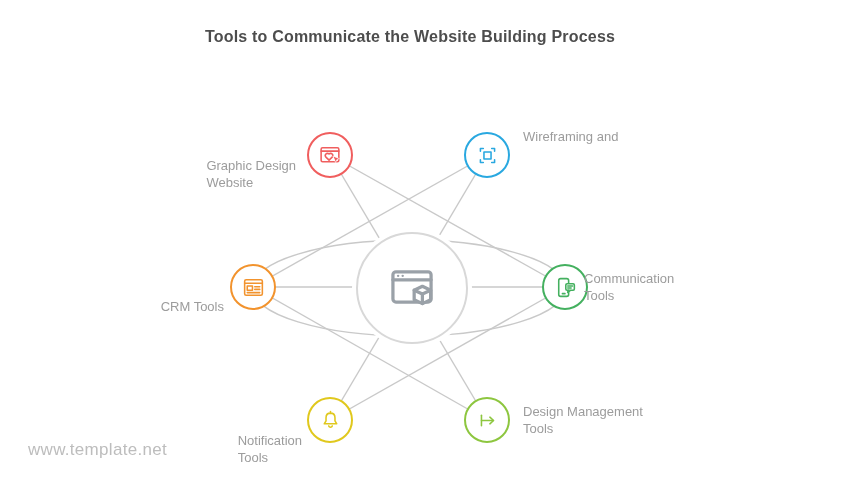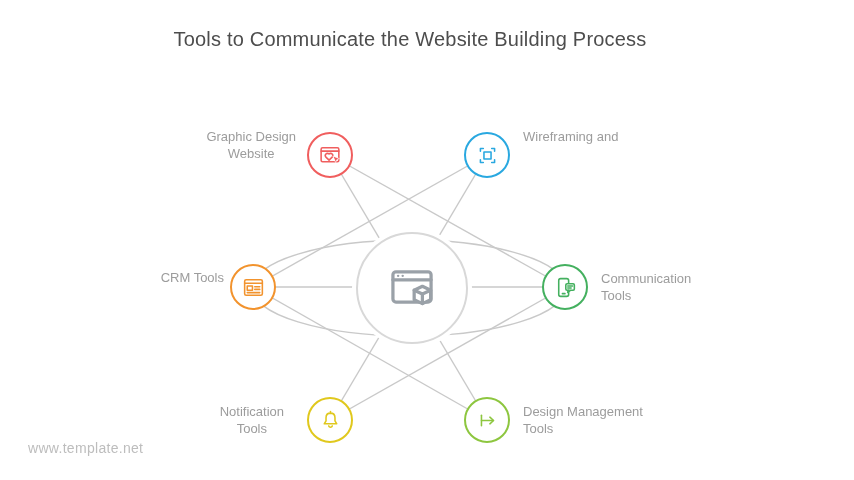--- a/index.html
+++ b/index.html
@@ -7,22 +7,22 @@
     position:relative;
     width:854px;height:480px;
     background:#ffffff;
     overflow:hidden;
     font-family:"Liberation Sans", sans-serif;
   }
   .title{
     position:absolute;
     left:0;top:28px;width:820px;
     text-align:center;
-    font-size:20px;
-    font-weight:400;
+    font-size:16px;
+    font-weight:700;
     color:#4d4d4d;
     letter-spacing:.2px;
   }
   .links{position:absolute;left:0;top:0;}
   .links line,.links ellipse{stroke:#c9c9c9;stroke-width:1.4;fill:none;}
   .hub{
     position:absolute;left:356px;top:232px;
     width:112px;height:112px;border-radius:50%;
     background:#fff;border:2px solid #d8d8d8;
     box-sizing:border-box;
@@ -38,25 +38,25 @@
     display:flex;align-items:center;justify-content:center;
   }
   .node .icon{display:flex;}
   .label{
     position:absolute;
     font-size:13px;line-height:17px;
     color:#9c9c9c;
     white-space:nowrap;
   }
   .label span{display:block;}
-  .align-r{text-align:center;}
+  .align-r{text-align:left;margin-top:29px;}
   .align-l{text-align:left;}
   .watermark{
     position:absolute;left:28px;top:440px;
-    font-size:14px;color:#bdbdbd;letter-spacing:.3px;
+    font-size:17px;color:#bdbdbd;letter-spacing:.3px;
   }
   svg.ic{stroke:currentColor;fill:none;stroke-width:1.5;stroke-linecap:round;stroke-linejoin:round;}
 </style>
 </head>
 <body>
 
 <div class="stage">
 
   <div class="title">Tools to Communicate the Website Building Process</div>
 
@@ -136,35 +136,35 @@
       <svg class="ic" width="25" height="25" viewBox="0 0 24 24">
         <rect x="5.5" y="3.5" width="9.5" height="17" rx="1.8"></rect>
         <line x1="9" y1="17.9" x2="11.5" y2="17.9"></line>
         <rect x="12.3" y="8.4" width="8.2" height="6.2" rx="1.2" fill="#ffffff"></rect>
         <path d="M14.6 14.6 l-.5 2.1 2.1-1.5" fill="#ffffff"></path>
         <line x1="14.2" y1="10.5" x2="18.8" y2="10.5"></line>
         <line x1="14.2" y1="12.4" x2="17.4" y2="12.4"></line>
       </svg>
     </span>
   </div>
-  <div class="label align-l" style="left:601px;top:270px">
+  <div class="label align-l" style="left:584px;top:270px">
     <span>Communication</span>
     <span>Tools</span>
   </div>
 
   <div class="node" style="left: 307px; top: 397px; border-color: rgb(224, 200, 29); color: rgb(224, 200, 29);">
     <span class="icon">
       <svg class="ic" width="25" height="25" viewBox="0 0 24 24">
         <path d="M12 4.9 c-2.6 0-4.3 1.9-4.3 4.4 v3.1 L6 15.2 h12 l-1.7-2.8 V9.3 c0-2.5-1.7-4.4-4.3-4.4 z"></path>
         <line x1="12" y1="3.4" x2="12" y2="4.9"></line>
         <path d="M10.3 17.2 a1.8 1.8 0 0 0 3.4 0"></path>
       </svg>
     </span>
   </div>
-  <div class="label align-r" style="right:570px;top:403px">
+  <div class="label align-r" style="right:552px;top:403px">
     <span>Notification</span>
     <span>Tools</span>
   </div>
 
   <div class="node" style="left: 464px; top: 397px; border-color: rgb(141, 198, 63); color: rgb(141, 198, 63);">
     <span class="icon">
       <svg class="ic" width="25" height="25" viewBox="0 0 24 24">
         <line x1="6.2" y1="7" x2="6.2" y2="17"></line>
         <line x1="6.2" y1="12" x2="17.6" y2="12"></line>
         <path d="M14.3 8.8 L17.8 12 L14.3 15.2"></path>

